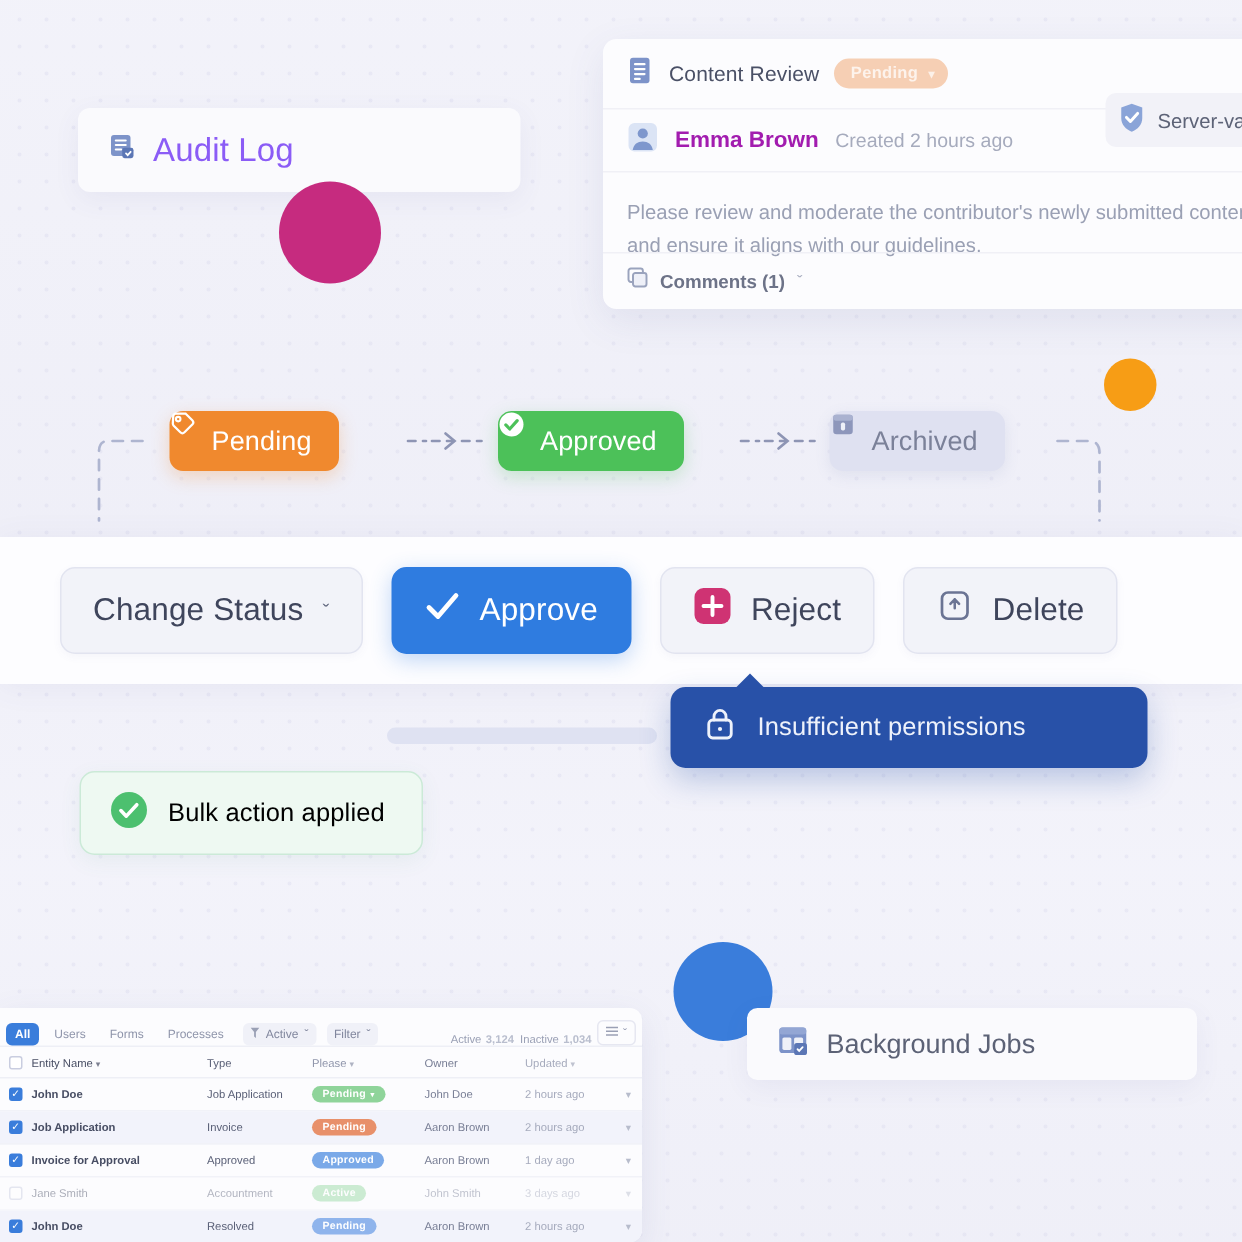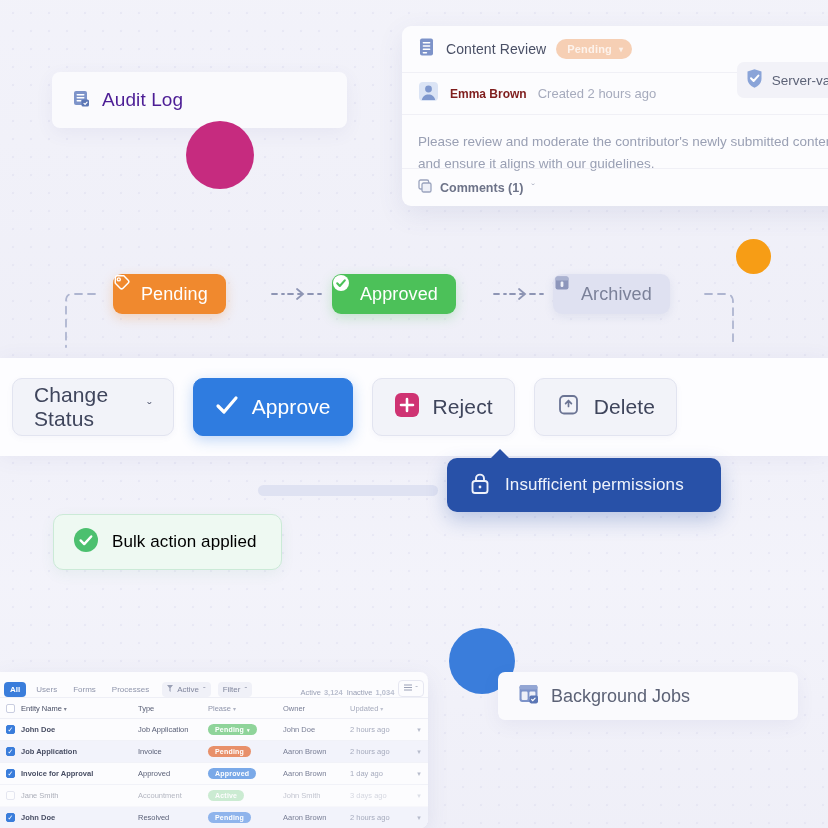--- a/index.html
+++ b/index.html
@@ -36,21 +36,21 @@
 
   
   #audit-card {
     left: 52px; top: 72px; width: 295px; height: 56px;
     display: flex; align-items: center; gap: 11px; padding-left: 20px;
     background: #fafafd;
     border-radius: 8px;
     box-shadow: 0 5px 18px rgba(80,90,150,.07);
   }
   #audit-card .title {
-    font-size: 19px; color: #4c1d95; letter-spacing: .1px;
+    font-size: 22px; color: #8b5cf6; letter-spacing: .1px;
   }
 
   
   #content-card {
     left: 402px; top: 26px; width: 470px; height: 180px;
     background: #fcfcfe; border-radius: 9px;
     box-shadow: 0 8px 26px rgba(80,90,150,.10);
     overflow: hidden;
   }
   #cc-head {
@@ -67,21 +67,21 @@
   #server-validated {
     position: absolute; right: -10px; top: 36px;
     display: flex; align-items: center; gap: 8px;
     background: #f2f2f8; border-radius: 7px; padding: 6px 12px 6px 8px;
     font-size: 13.5px; color: #5d6377; white-space: nowrap;
   }
   #cc-meta {
     height: 42px; display: flex; align-items: center; gap: 11px;
     padding: 0 16px; border-top: 1px solid #f0f0f6;
   }
-  #cc-meta .name { font-size: 12px; font-weight: 700; color: #7f1d1d; }
+  #cc-meta .name { font-size: 15px; font-weight: 700; color: #a21caf; }
   #cc-meta .when { font-size: 13px; color: #a6abbd; }
   #cc-body {
     padding: 16px 16px 0 16px; border-top: 1px solid #f0f0f6;
     font-size: 13.5px; line-height: 22px; color: #9aa0b4; width: 470px;
   }
   #cc-foot {
     position: absolute; left: 0; right: 0; bottom: 0; height: 38px;
     border-top: 1px solid #f0f0f6;
     display: flex; align-items: center; gap: 8px; padding: 0 16px;
   }
@@ -123,38 +123,38 @@
     box-shadow: 0 3px 10px rgba(110,120,170,.12);
   }
 
   
   #action-band {
     left: 0; top: 358px; width: 828px; height: 98px;
     background: #fdfdff;
     box-shadow: 0 2px 20px rgba(80,90,150,.07);
   }
   #actions {
-    left: 0; top: 378px; width: 677px; height: 58px;
-    display: flex; align-items: center; gap: 19px; padding-left: 12px;
+    left: 0; top: 378px; width: 828px; height: 58px;
+    display: flex; align-items: center; gap: 19px; padding-left: 40px;
   }
   .btn {
     height: 58px; border-radius: 10px; border: 1px solid #e2e4f0;
     background: #f2f3f9; display: flex; align-items: center; gap: 13px;
     padding: 0 21px; font-size: 21px; color: #3f455c; letter-spacing: .1px;
     box-shadow: 0 2px 6px rgba(90,100,160,.05);
   }
   #btn-approve {
     background: #2f7ce0; border-color: #2f7ce0; color: #fff;
     box-shadow: 0 4px 14px rgba(47,124,224,.30);
   }
   .btn .chev-d { font-size: 13px; color: #5a6078; }
 
   
   #tooltip {
-    left: 447px; top: 458px; width: 274px; height: 54px;
+    left: 447px; top: 458px; width: 318px; height: 54px;
     background: #2851a8; border-radius: 10px;
     display: flex; align-items: center; gap: 14px; padding-left: 22px;
     box-shadow: 0 8px 20px rgba(40,81,168,.28);
   }
   #tooltip .txt { color: #eef2fb; font-size: 17px; letter-spacing: .1px; }
   #tooltip-tail {
     position: absolute; left: 43px; top: -9px;
     width: 0; height: 0;
     border-left: 10px solid transparent; border-right: 10px solid transparent;
     border-bottom: 10px solid #2851a8;

